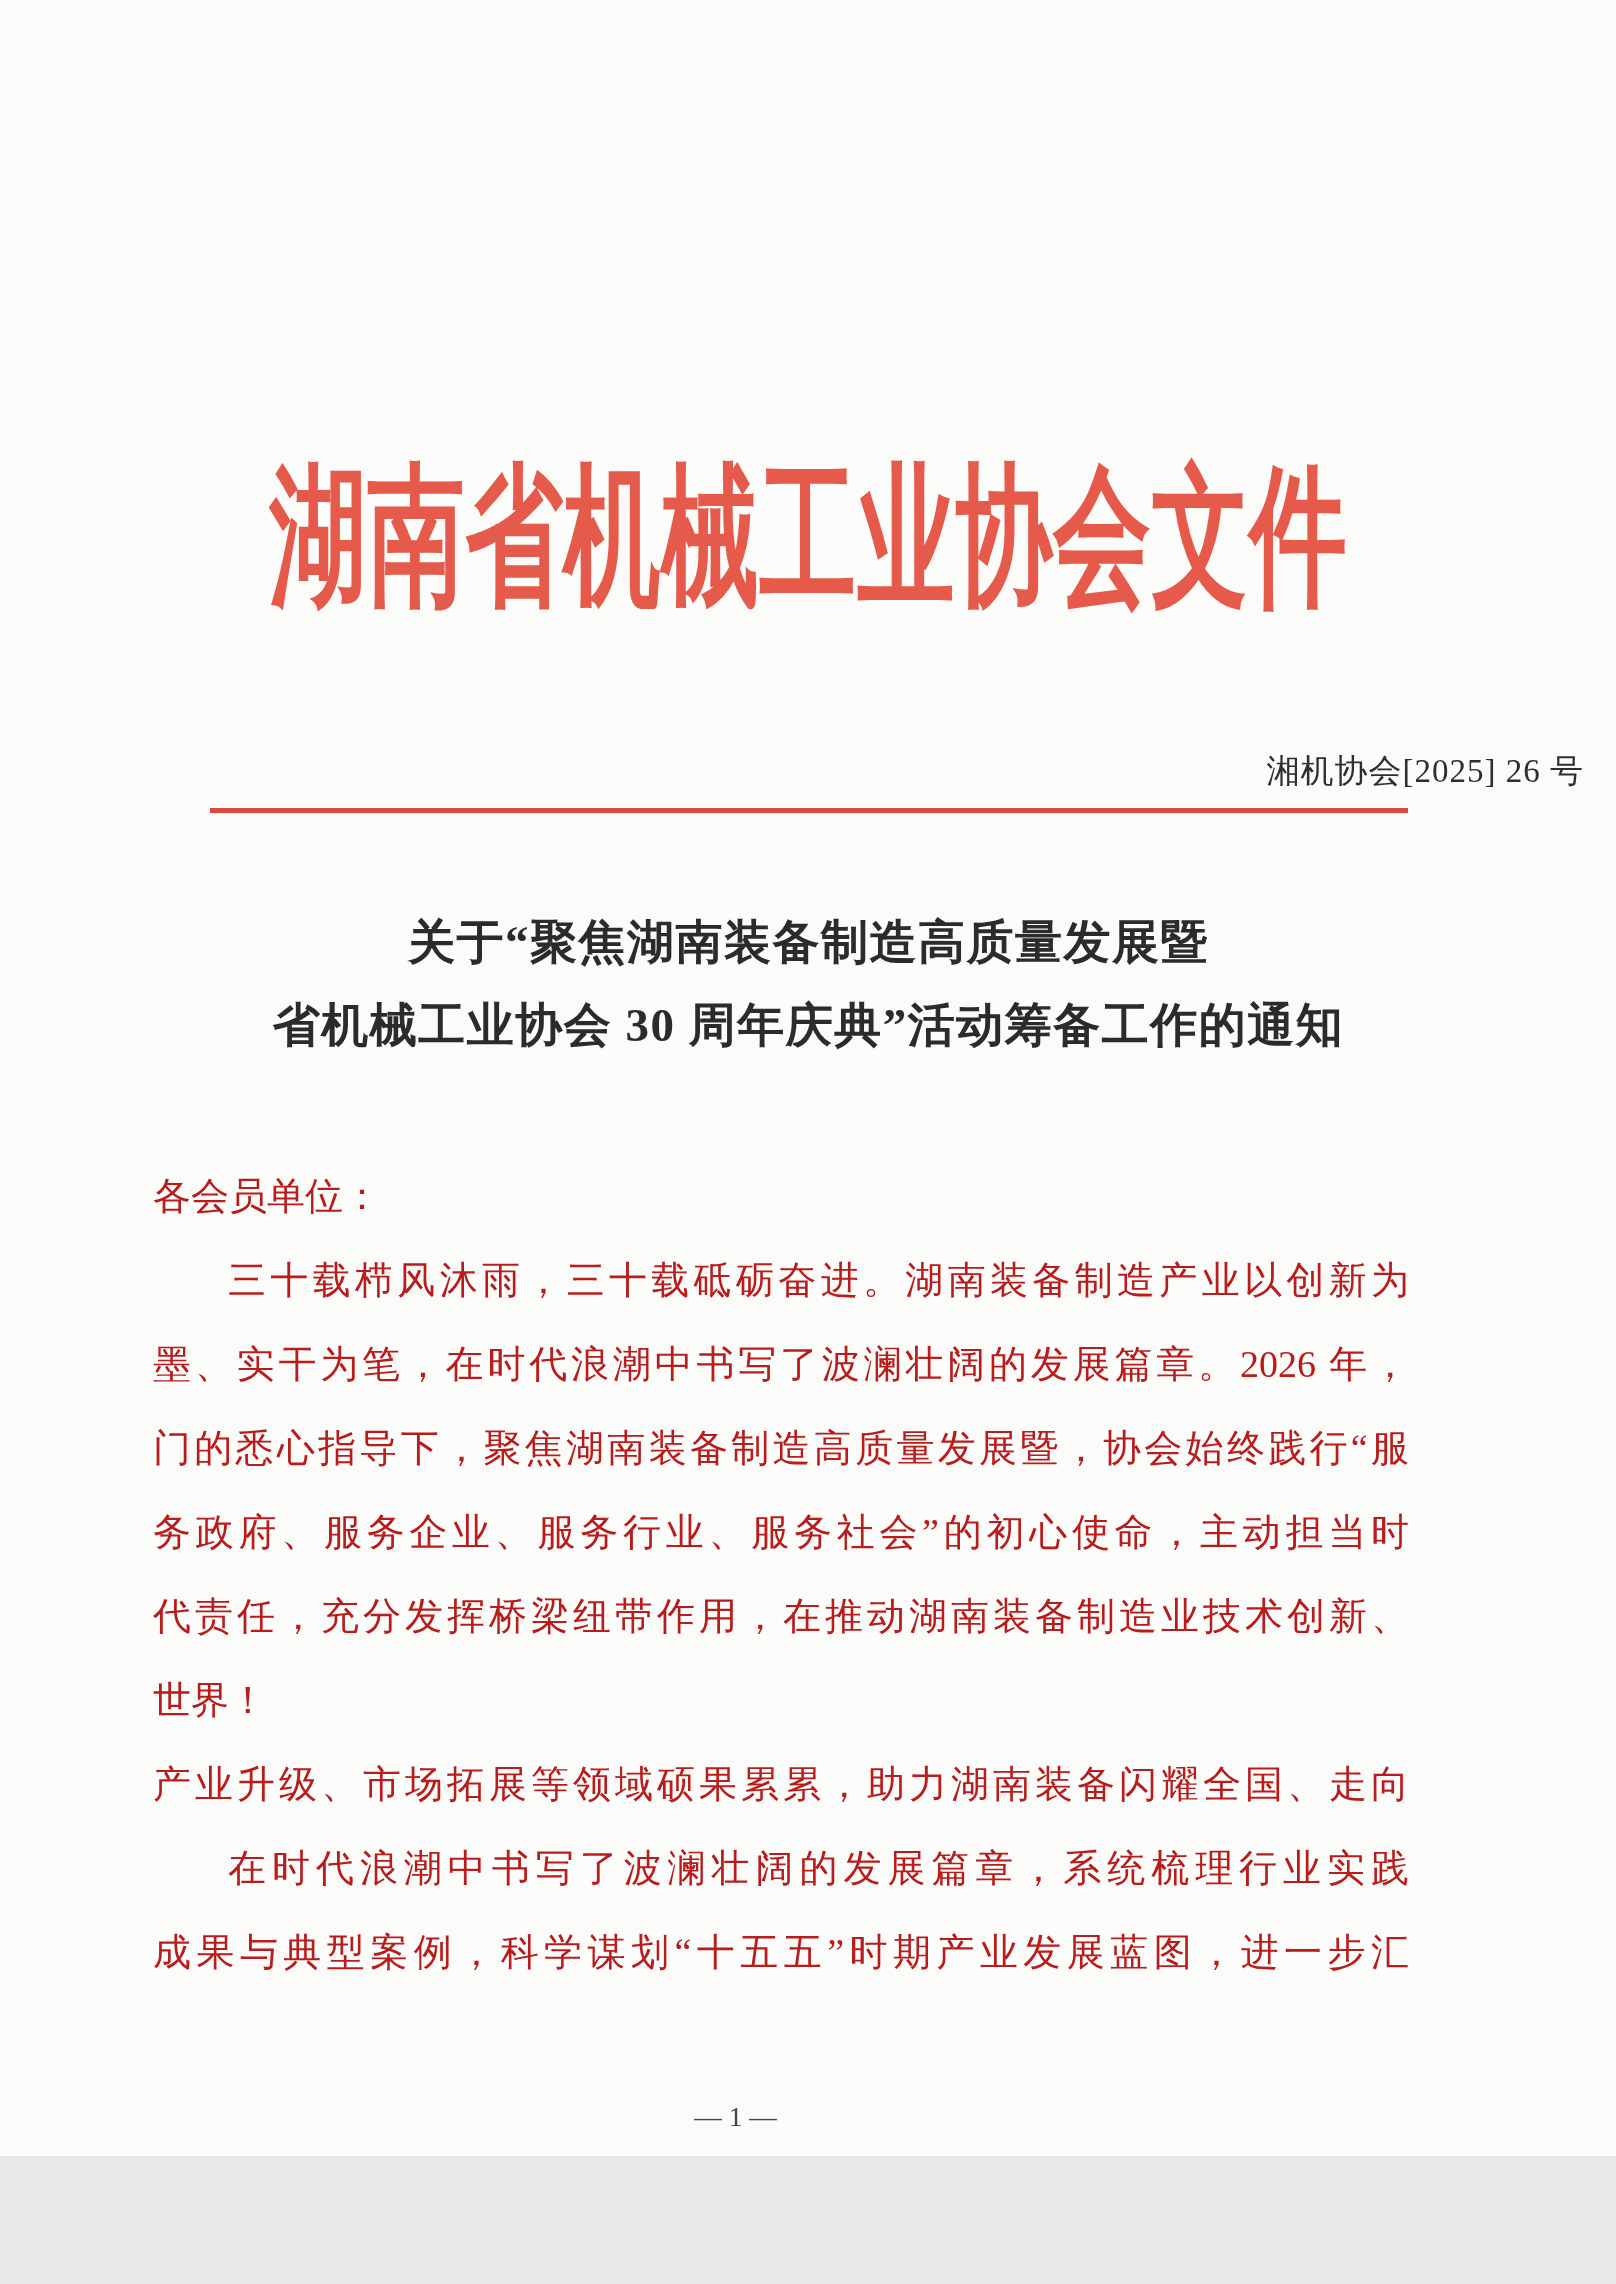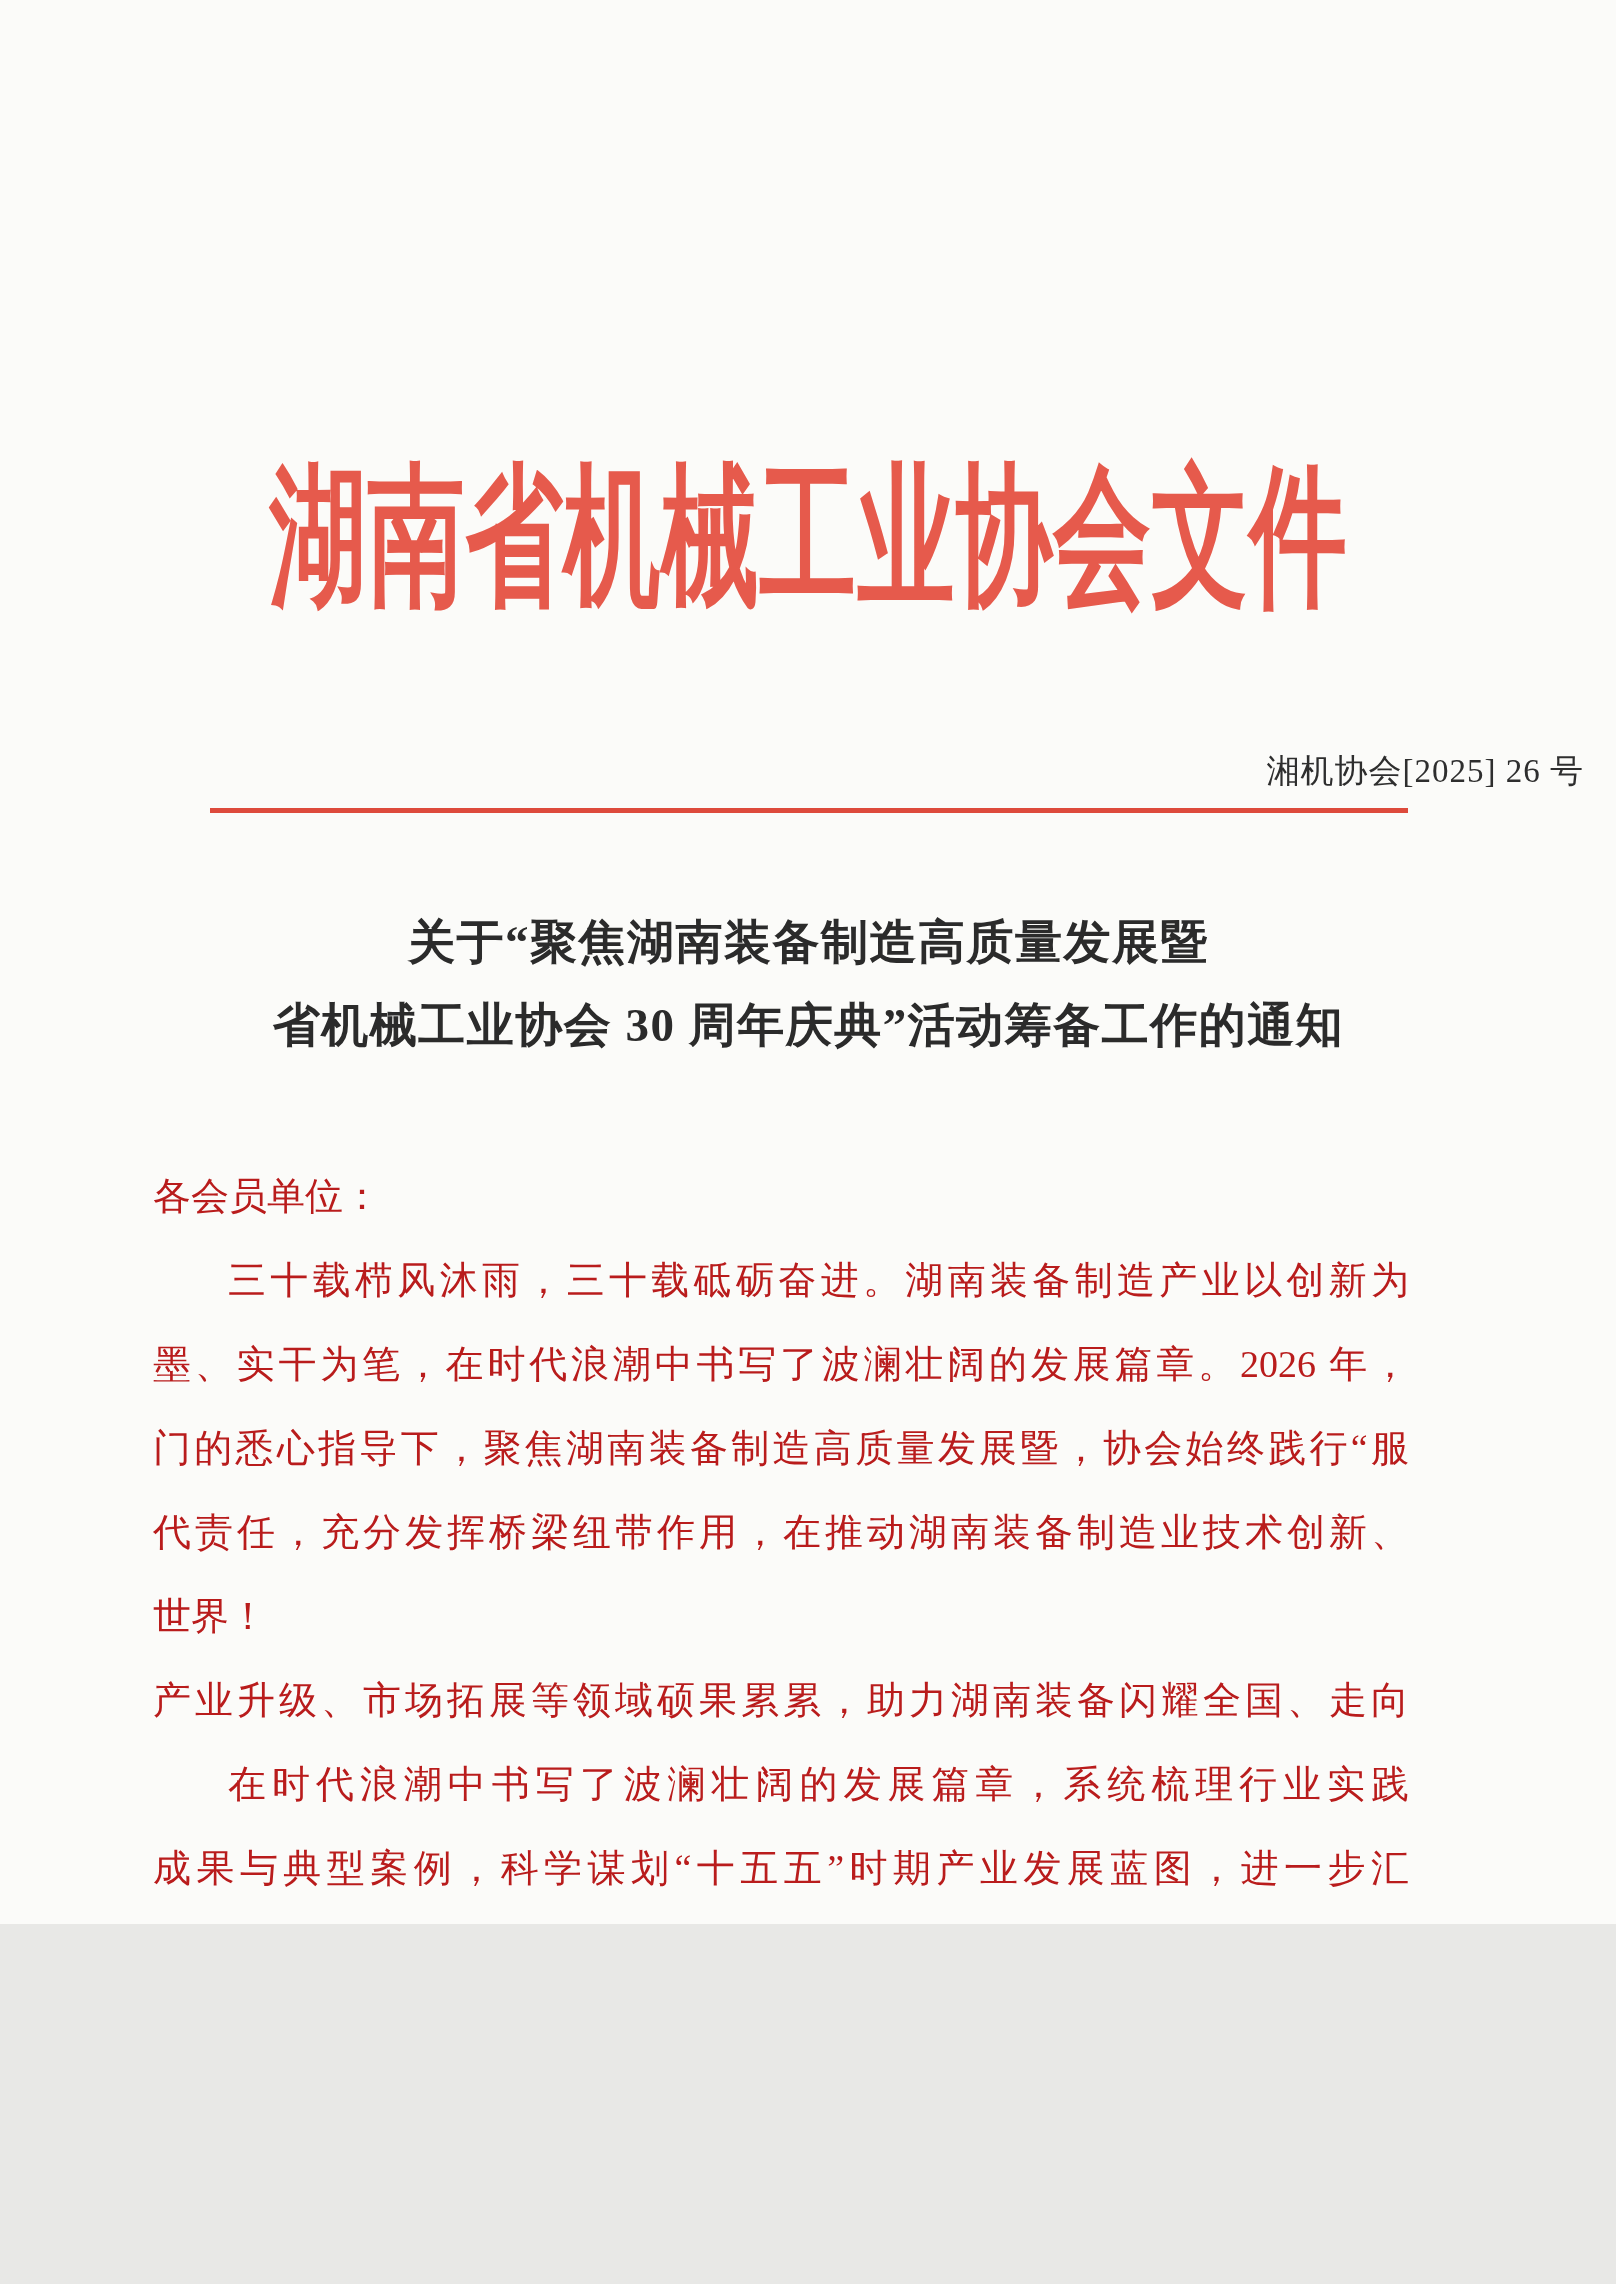--- a/index.html
+++ b/index.html
@@ -3,21 +3,21 @@
 <meta charset="utf-8">
 <style>
   html, body {
     margin: 0;
     padding: 0;
     background: #e8e8e6;
   }
   .page {
     position: relative;
     width: 1617px;
-    height: 1924px;
+    height: 2156px;
     background: #fbfbf9;
     overflow: hidden;
     font-family: "Liberation Serif", serif;
   }
   
   .letterhead {
     position: absolute;
     top: 460px;
     left: 0;
     right: 0;
@@ -128,20 +128,21 @@
   <div class="doc-title">
     <div>关于“聚焦湖南装备制造高质量发展暨</div>
     <div>省机械工业协会 30 周年庆典”活动筹备工作的通知</div>
   </div>
 
   <div class="body-text">
     <div class="bline">各会员单位：</div>
     <div class="bline jline indent">三十载栉风沐雨，三十载砥砺奋进。湖南装备制造产业以创新为</div>
     <div class="bline jline">墨、实干为笔，在时代浪潮中书写了波澜壮阔的发展篇章。2026 年，</div>
     <div class="bline jline">门的悉心指导下，聚焦湖南装备制造高质量发展暨，协会始终践行“服</div>
+    <div class="bline jline">务政府、服务企业、服务行业、服务社会”的初心使命，主动担当时</div>
     <div class="bline jline">代责任，充分发挥桥梁纽带作用，在推动湖南装备制造业技术创新、</div>
     <div class="bline">世界！</div>
     <div class="bline jline">产业升级、市场拓展等领域硕果累累，助力湖南装备闪耀全国、走向</div>
     <div class="bline jline indent">在时代浪潮中书写了波澜壮阔的发展篇章，系统梳理行业实践</div>
     <div class="bline jline">成果与典型案例，科学谋划“十五五”时期产业发展蓝图，进一步汇</div>
   </div>
 
   <div class="page-number">— 1 —</div>
 
 </div>

